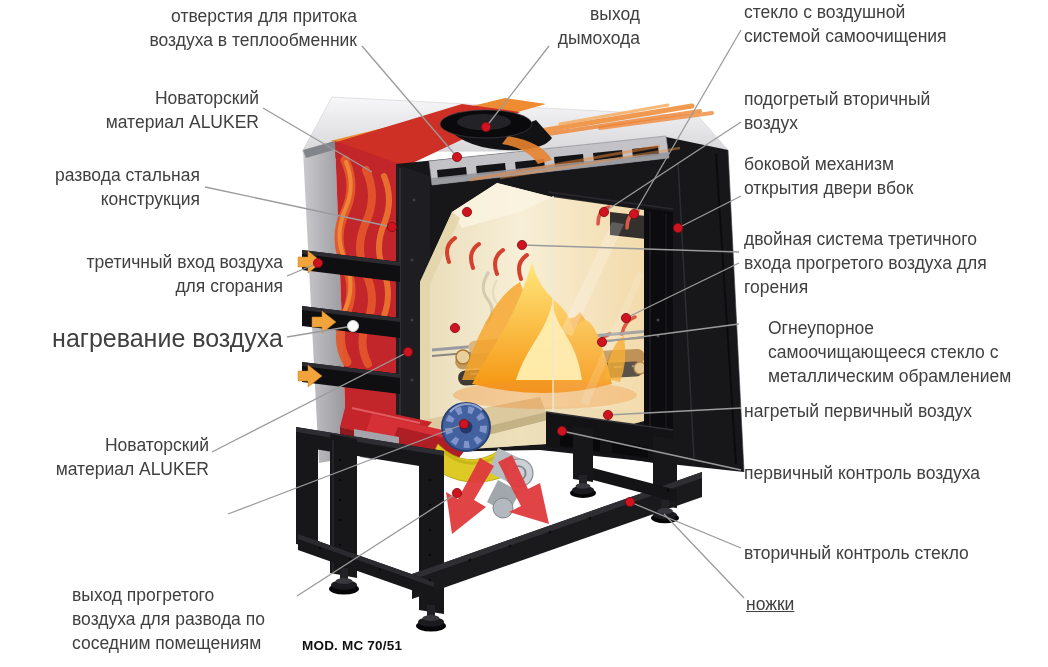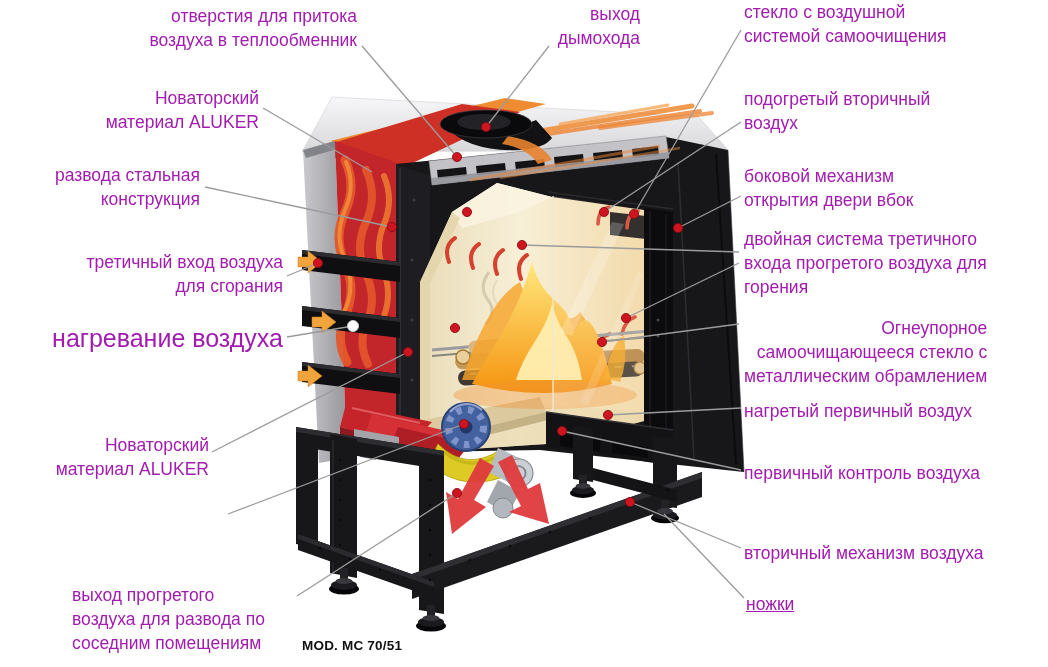--- a/index.html
+++ b/index.html
@@ -1,19 +1,19 @@
 <!DOCTYPE html>
 <html><head>
 <meta charset="utf-8">
 <style>
   html,body{margin:0;padding:0;background:#ffffff;}
   .stage{position:relative;width:1048px;height:667px;background:#fff;overflow:hidden;
          font-family:"Liberation Sans","DejaVu Sans",sans-serif;}
   .art{position:absolute;left:0;top:0;width:1048px;height:667px;}
-  .lbl{position:absolute;font-size:17.5px;line-height:24px;color:#a21caf;
+  .lbl{position:absolute;font-size:17.5px;line-height:24px;color:#404040;
        white-space:pre-line;z-index:5;}
   .lbl.al-r{text-align:right;}
   .lbl.al-c{text-align:right;}
   .lbl.big{font-size:25px;line-height:28px;}
   .lbl.model{font-weight:bold;font-size:13.5px;letter-spacing:.2px;color:#101010;margin-top:28px;}
 </style>
 </head>
 <body>
 
 <div class="stage">
@@ -327,35 +327,35 @@
 <div class="lbl al-c" style="top:2px;left:500px;width:140px;">выход
 дымохода</div>
 <div class="lbl" style="top:0px;left:744px;">стекло с воздушной
 системой самоочищения</div>
 <div class="lbl al-r" style="top:86px;right:789px;">Новаторский
 материал ALUKER</div>
 <div class="lbl al-r" style="top:163px;right:848px;">развода стальная
 конструкция</div>
 <div class="lbl" style="top:87px;left:744px;">подогретый вторичный
 воздух</div>
-<div class="lbl" style="top:164px;left:744px;">боковой механизм
+<div class="lbl" style="top:152px;left:744px;">боковой механизм
 открытия двери вбок</div>
 <div class="lbl al-r" style="top:250px;right:765px;">третичный вход воздуха
 для сгорания</div>
 <div class="lbl" style="top:227px;left:744px;">двойная система третичного
 входа прогретого воздуха для
 горения</div>
 <div class="lbl al-r big" style="top:324px;right:765px;">нагревание воздуха</div>
-<div class="lbl" style="top:316px;left:744px;text-align:right;">Огнеупорное
+<div class="lbl" style="top:316px;left:768px;">Огнеупорное
 самоочищающееся стекло с
 металлическим обрамлением</div>
 <div class="lbl al-r" style="top:433px;right:839px;">Новаторский
 материал ALUKER</div>
 <div class="lbl" style="top:399px;left:744px;">нагретый первичный воздух</div>
 <div class="lbl" style="top:461px;left:744px;">первичный контроль воздуха</div>
 <div class="lbl" style="top:583px;left:72px;">выход прогретого
 воздуха для развода по
 соседним помещениям</div>
-<div class="lbl" style="top:541px;left:744px;">вторичный механизм воздуха</div>
+<div class="lbl" style="top:541px;left:744px;">вторичный контроль стекло</div>
 <div class="lbl" style="top:592px;left:746px;text-decoration:underline;">ножки</div>
 <div class="lbl model" style="top:606px;left:302px;">MOD. MC 70/51</div>
 
 </div>
 
 </body></html>

